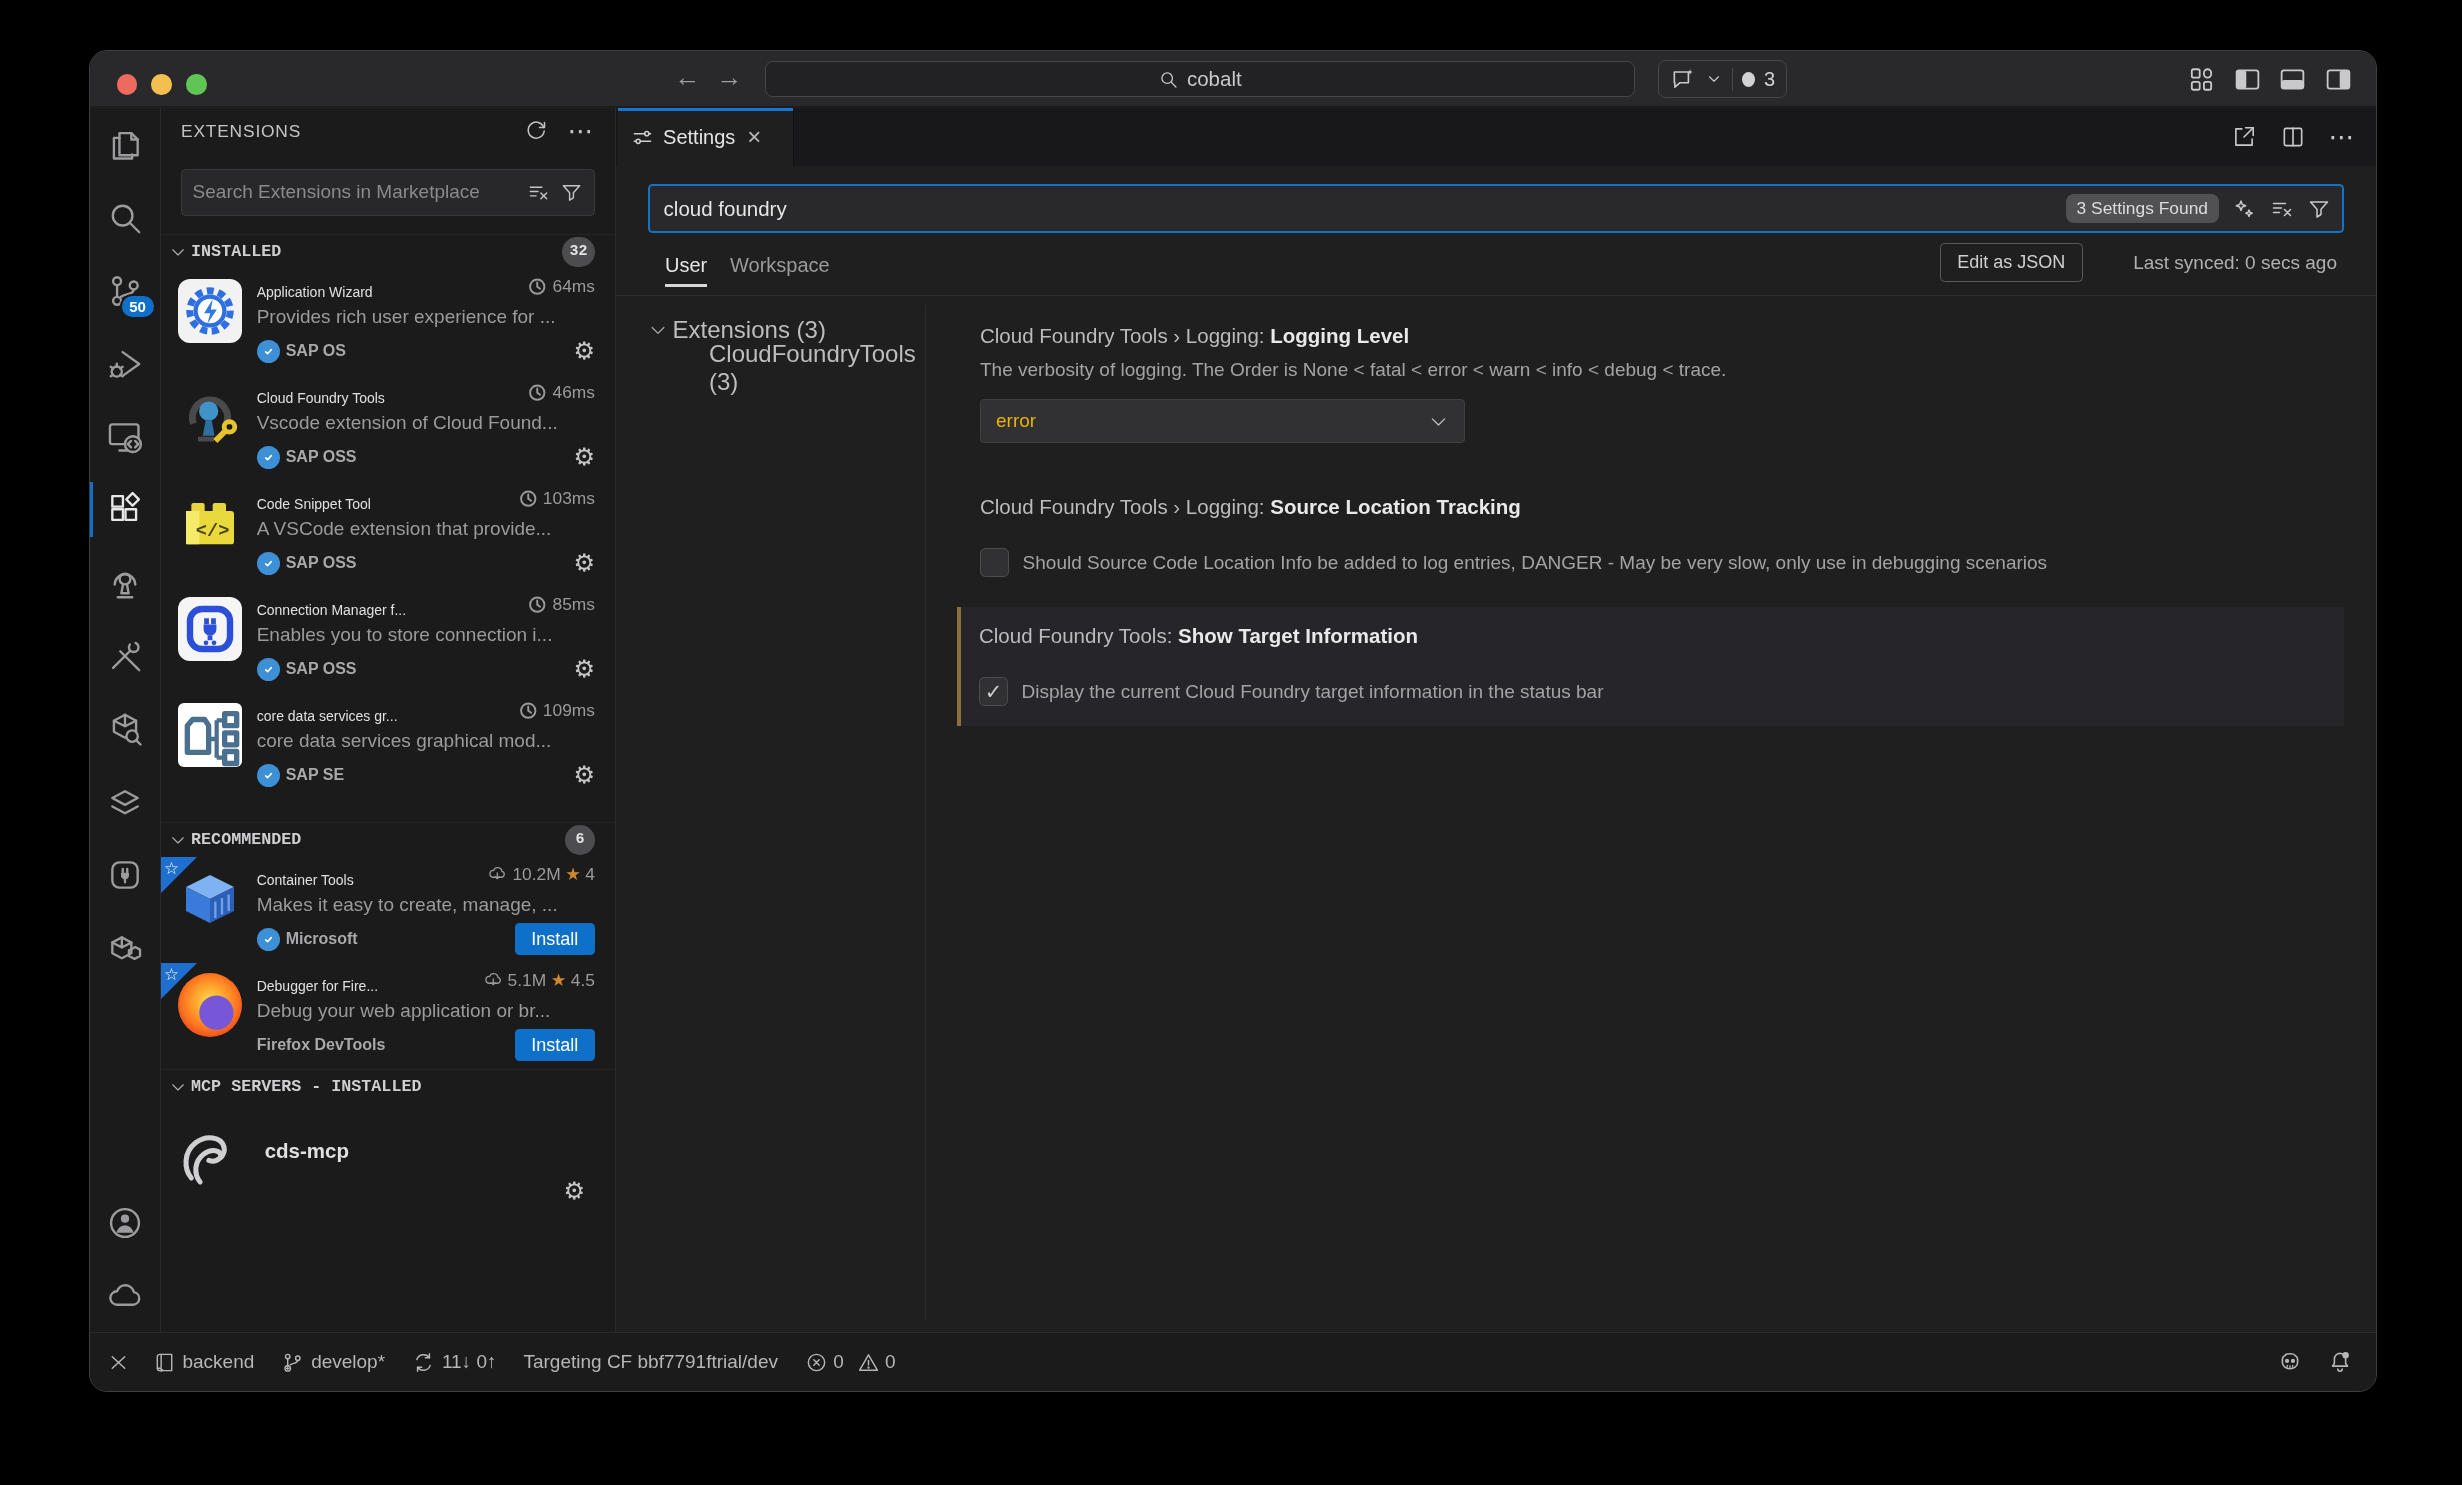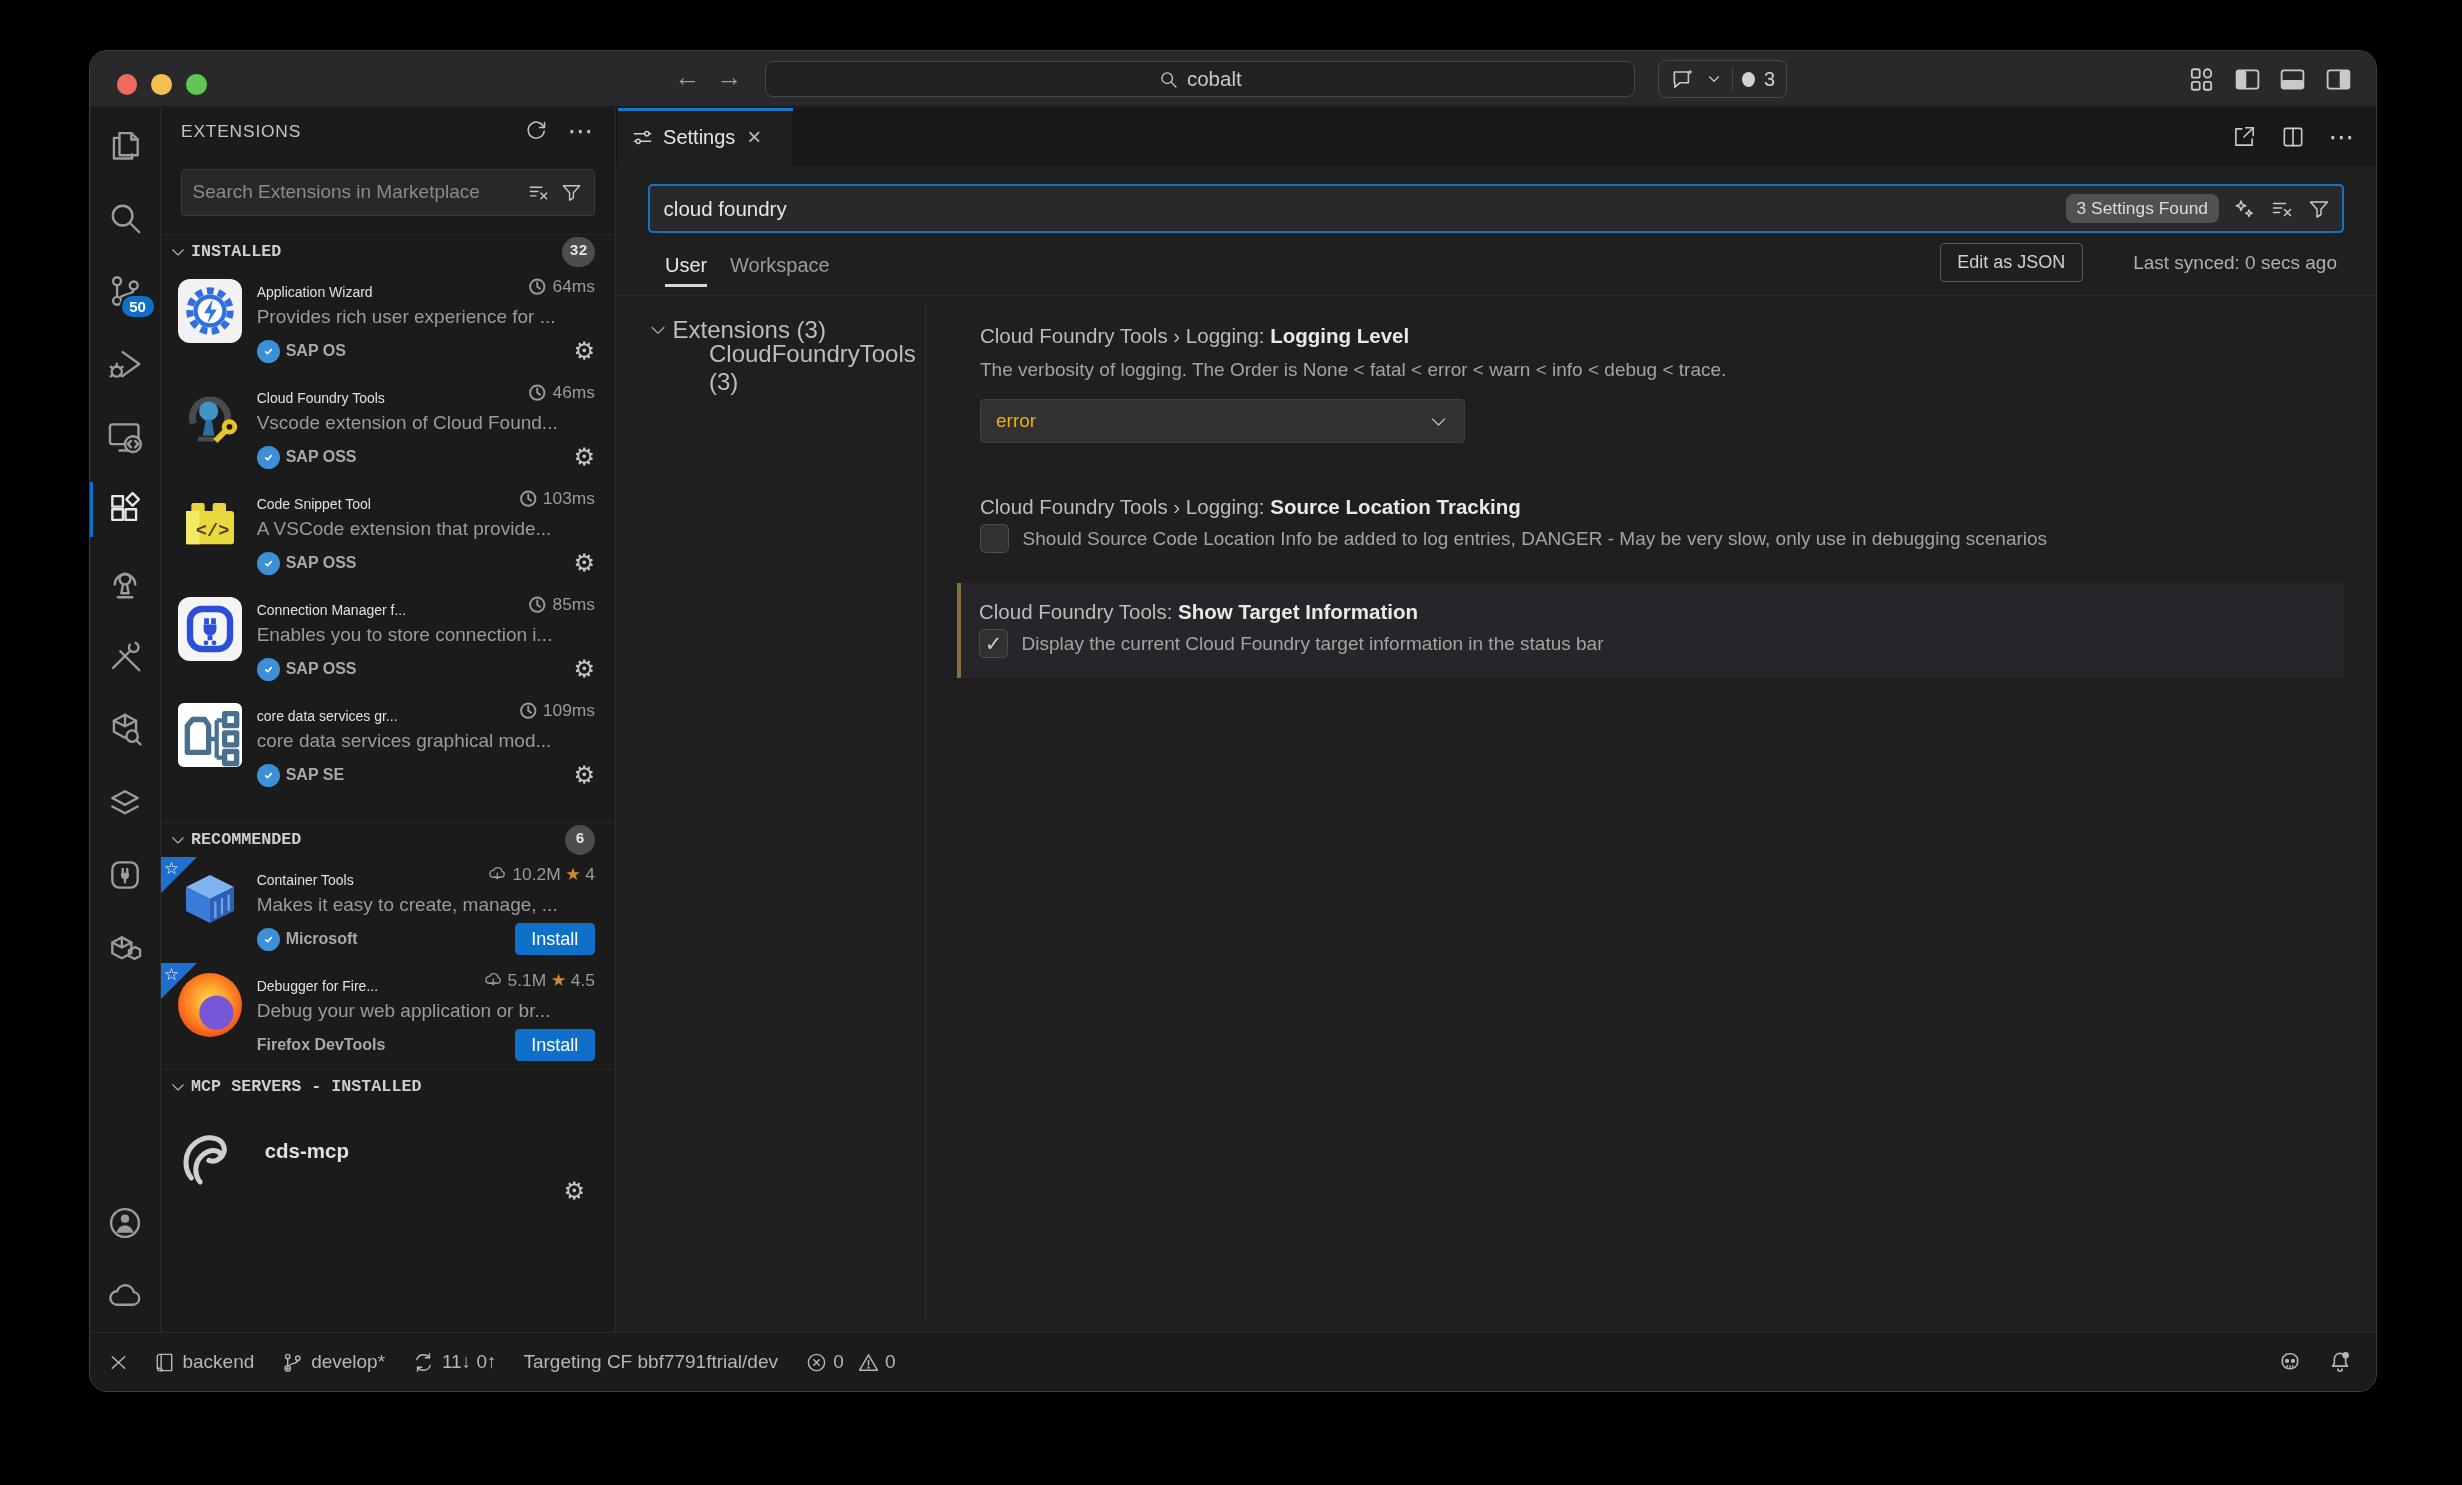--- a/index.html
+++ b/index.html
@@ -116,21 +116,21 @@
   .toc-vline { position:absolute; left:309px; top:197px; height:1016px; width:0.8px; background:#2c2c2e; }
   .settings-col { position:absolute; left:341px; top:199px; width:1392px; }
   .s-title { font-size:20.5px; line-height:27px; }
   .s-cat { color:#bcbcbe; } .s-name { color:#e9e9e9; font-weight:bold; }
   .s-desc { font-size:19px; color:#a3a3a5; line-height:26px; }
   .setting.plain { padding:20px 0 0 23px; }
   .setting .gap { height:7.6px; }
   .dropdown { margin-top:16.7px; width:485px; height:44px; background:#313134; border:1.5px solid #3f3f42; border-radius:3.8px;
     display:flex; align-items:center; padding:0 15px; color:#eab308; font-size:19px; }
   .dropdown svg { width:21px; height:21px; margin-left:auto; color:#c0c0c2; }
-  .chk-row { display:flex; align-items:center; margin-top:4px; gap:13.6px; }
+  .chk-row { display:flex; align-items:center; margin-top:28px; gap:13.6px; }
   .checkbox { width:29px; height:29px; border:1.5px solid #4d4d50; border-radius:5.3px; background:#313134;
     color:#cccccc; font-size:21px; display:flex; align-items:center; justify-content:center; flex:none; }
   .checkbox .check { display:none; }
   .checkbox.checked .check { display:block; }
   .setting.highlighted { margin-top:30px; background:#26262a; border-left:4.5px solid #8c6f3c; padding:15px 0 20px 18px; width:1387px; }
 
   
   .statusbar { position:absolute; left:0; right:0; bottom:0; height:59px; background:#1b1b1c; border-top:0.8px solid #2b2b2d;
     display:flex; align-items:center; padding:0 23px 0 16.7px; color:#b6b6b8; font-size:19px; }
   .sb-item { display:flex; align-items:center; gap:6.8px; margin-right:27px; white-space:nowrap; }

